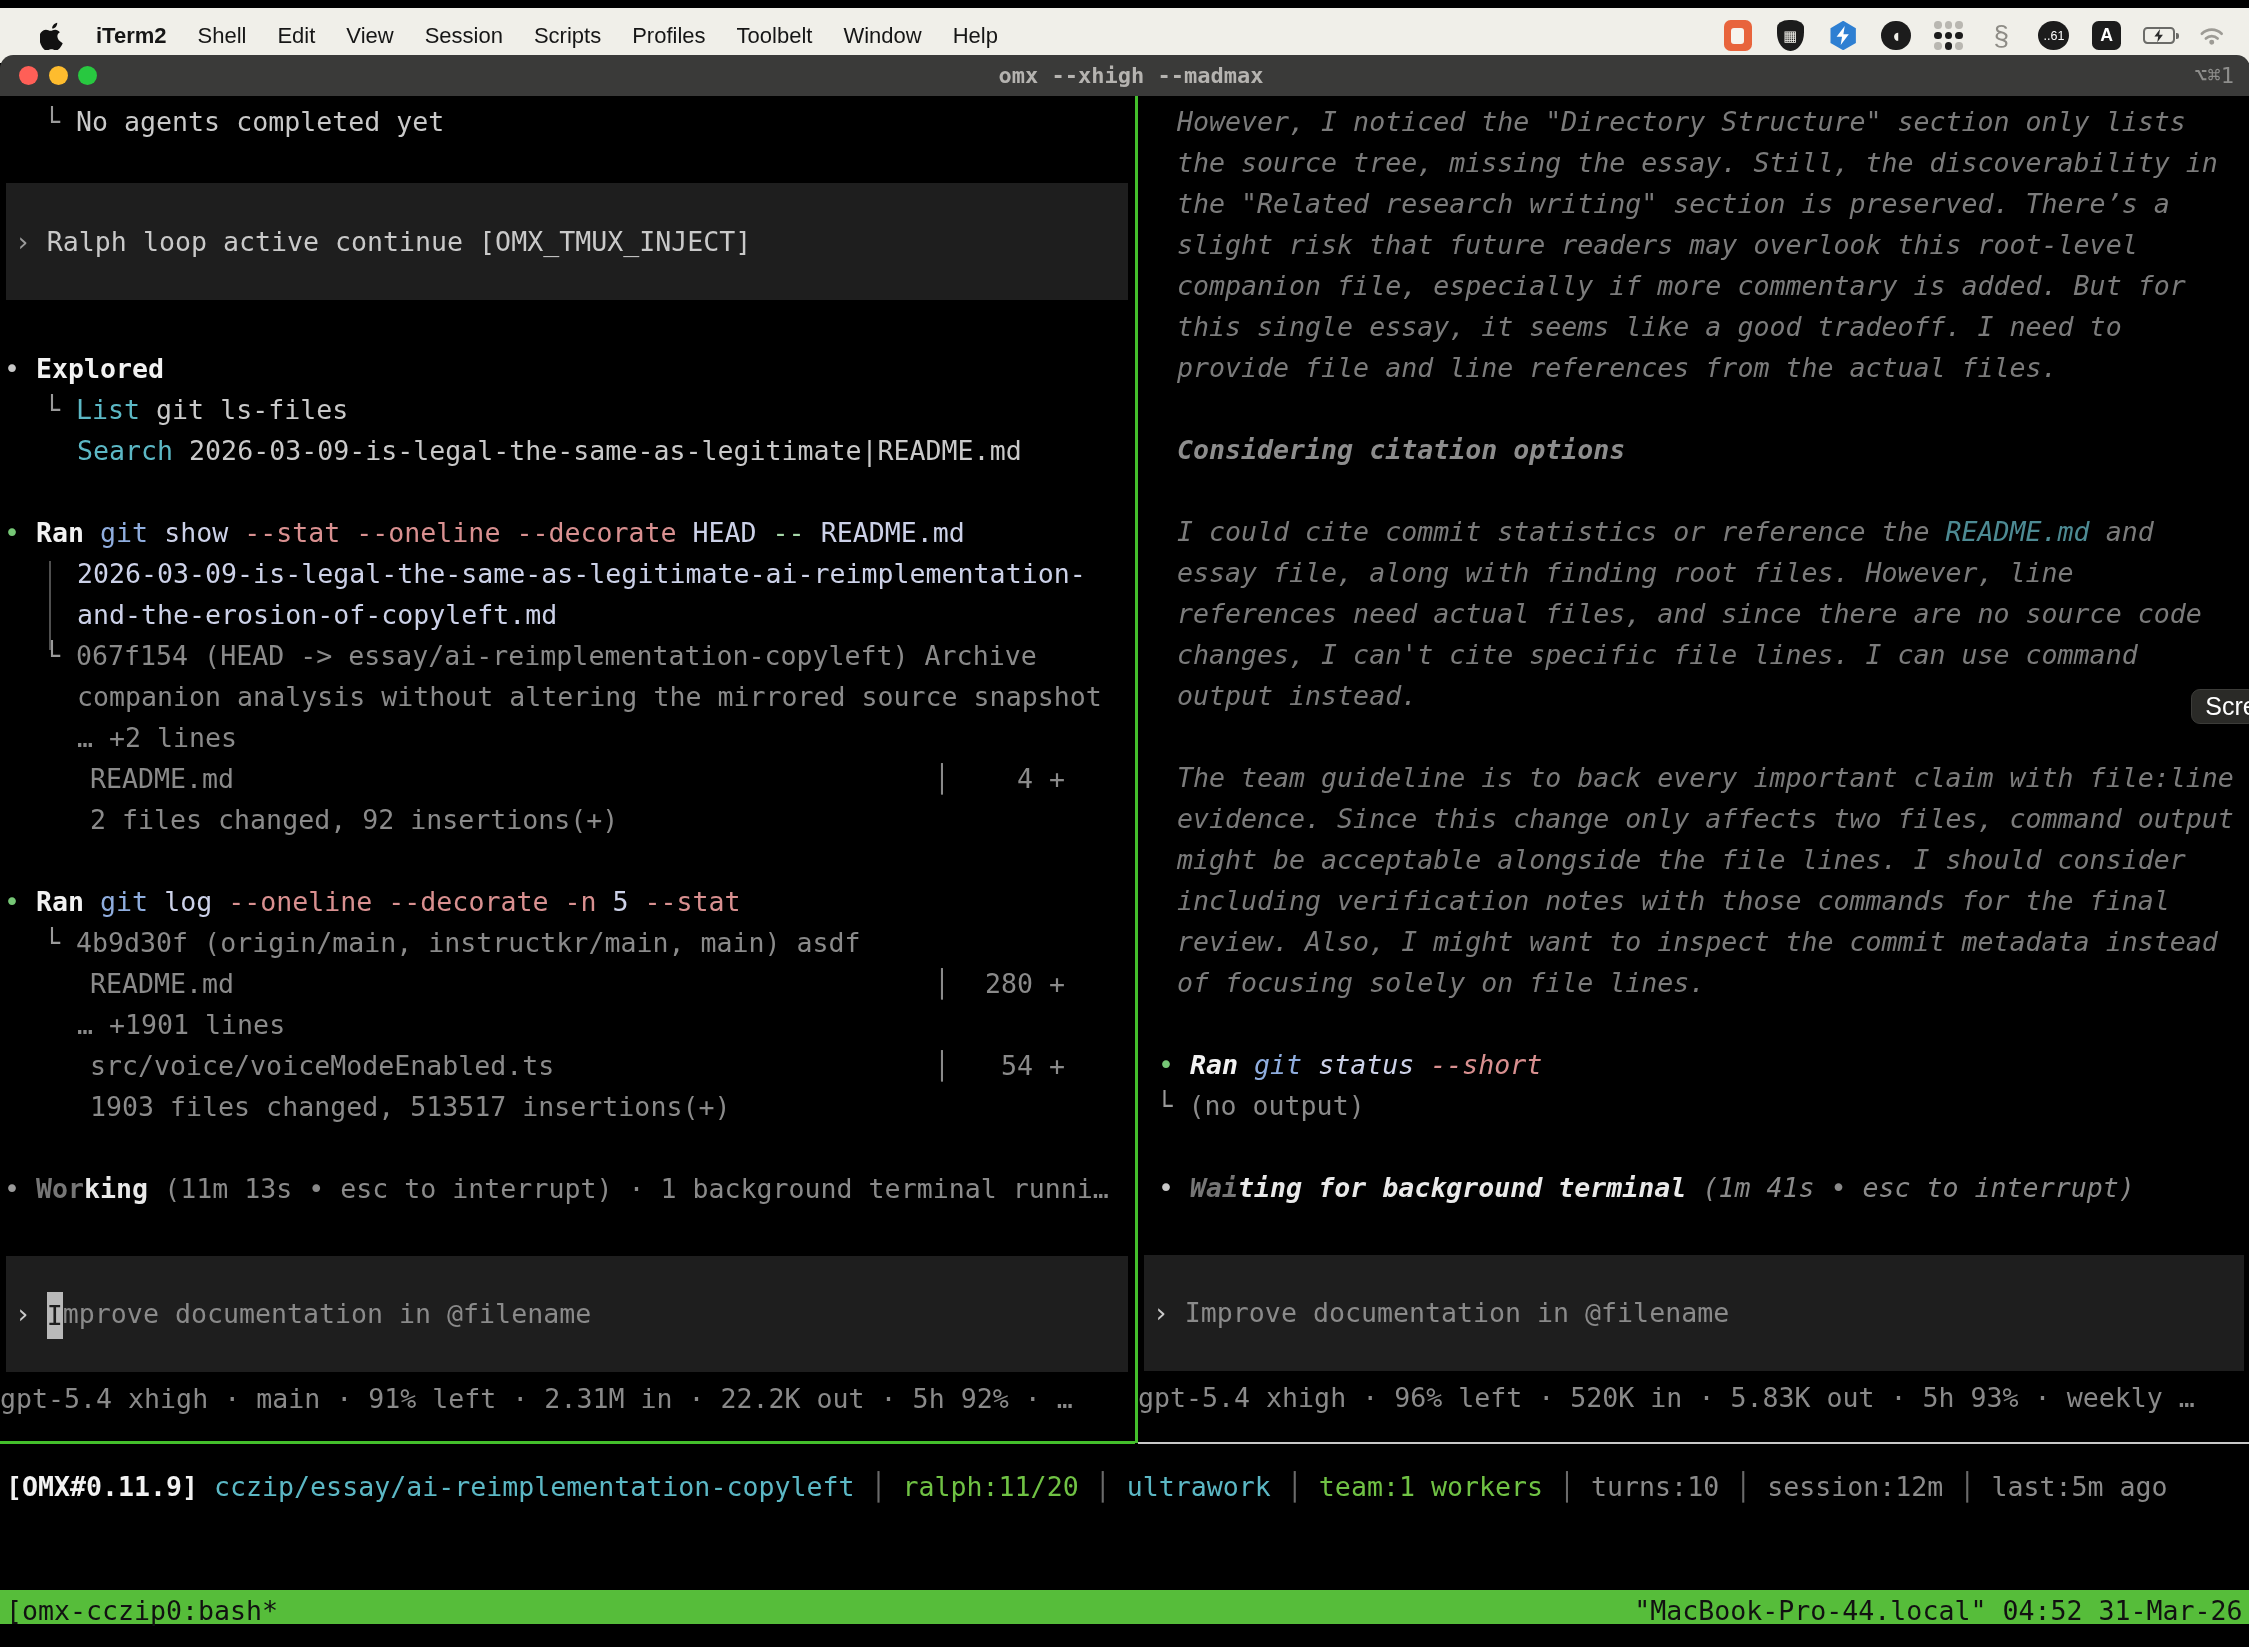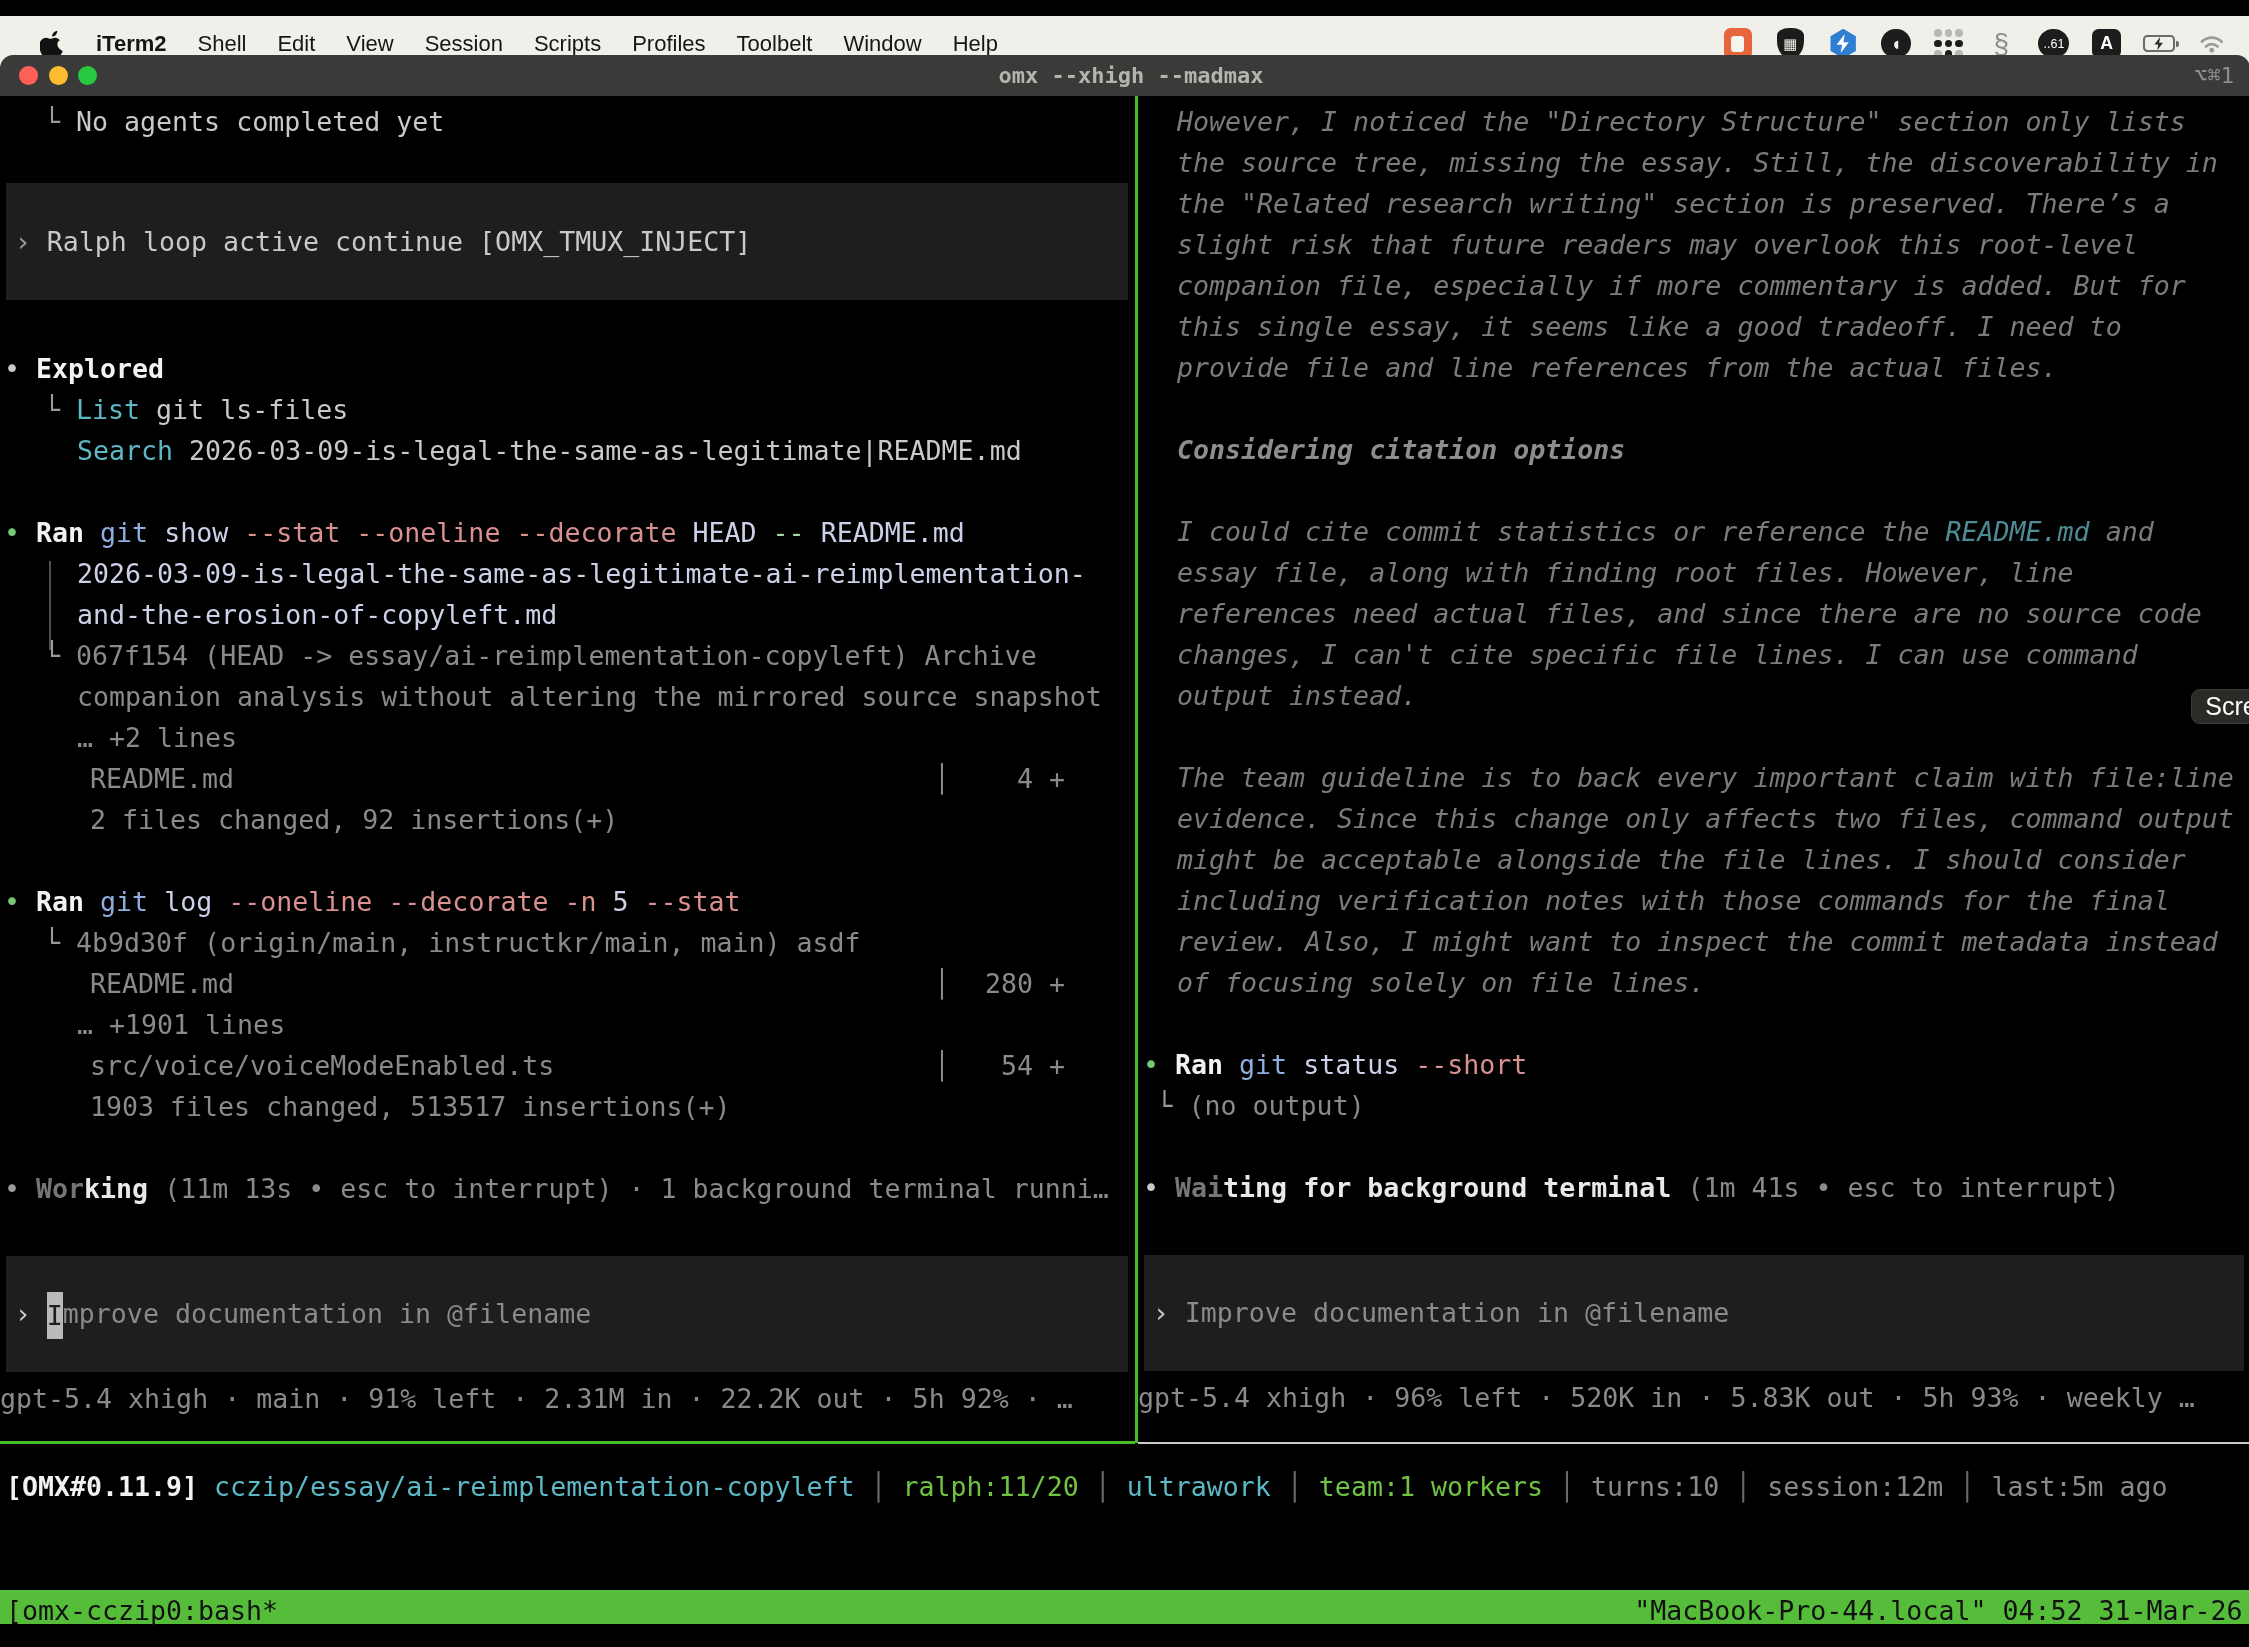--- a/index.html
+++ b/index.html
@@ -1,20 +1,20 @@
 <!DOCTYPE html>
 <html style="font-size:11.8px"><head>
 <meta charset="utf-8">
 <style>
   * { margin:0; padding:0; box-sizing:border-box; }
   html,body { width:2250px; height:1648px; background:#000; overflow:hidden; }
   body { font-family:"DejaVu Sans Mono", monospace; }
 
   
-  .menubar { position:absolute; left:0; top:16px; width:2250px; height:55px;
+  .menubar { position:absolute; left:0; top:8px; width:2250px; height:55px;
     background:#f0efe9; display:flex; align-items:center;
     font-family:"Liberation Sans", sans-serif; font-size:22px; color:#161616; }
   .menubar .apple { margin-left:40px; width:25px; height:29.5px; }
   .menubar .appname { font-weight:bold; margin-left:31px; }
   .menubar .mitem { margin-left:31px; }
   .statusicons { position:absolute; right:22px; top:0; height:55px;
     display:flex; align-items:center; gap:20.7px; }
   .sicon { width:32px; height:32px; display:flex; align-items:center; justify-content:center; }
   .ic-chat { width:28px; height:31px; background:#e8643c; border-radius:6.6px;
     display:flex; align-items:center; justify-content:center; }
@@ -76,21 +76,21 @@
   .b-gry   { color:#c8c8c8; }
   .c-ran   { color:#f2f2f2; font-weight:bold; }
   .sh-dim  { color:#767676; font-weight:bold; }
   .sh-brt  { color:#e9e9e9; font-weight:bold; }
   .it      { font-style:italic; color:#7b7b7b; }
   .it-head { font-style:italic; font-weight:bold; color:#8d8d8d; }
   .it-link { font-style:italic; color:#4d8a93; }
 
   .pad18 { padding-left:4px; } .pad60 { padding-left:44px; } .pad104 { padding-left:77px; }
   .pad122 { padding-left:90px; } .pad57 { }
-  .pad53 { padding-left:39px; } .pad13 { padding-left:5px; } .pad25 { padding-left:18.5px; }
+  .pad53 { padding-left:39px; } .pad13 { padding-left:20px;font-style:italic; } .pad25 { padding-left:18.5px; }
 
   .statsep { position:absolute; left:934px; color:#8a8a8a; }
   .statval { position:absolute; left:954px; width:111px; text-align:right; color:#8a8a8a; }
 
   .ralphbox { margin:0 0 0 5.9px; width:1122px; height:117px; background:#1e1e1e;
     line-height:117px; white-space:pre; font-size:26.6px; }
   .inputbox { margin-left:5.9px; width:1122px; height:116px; background:#1e1e1e;
     line-height:116px; white-space:pre; font-size:26.6px; position:relative; }
   .pane-right .ralphbox, .pane-right .inputbox { width:1100px; }
   .cursor { display:inline-block; background:#b9b9b9; color:#1e1e1e;

